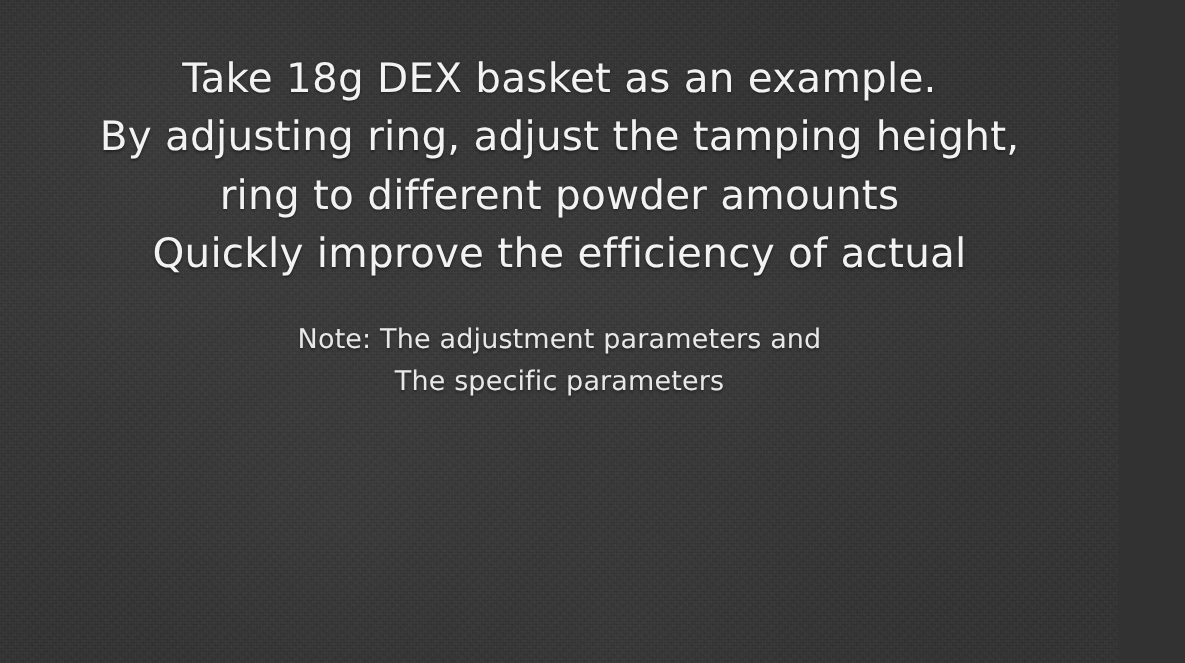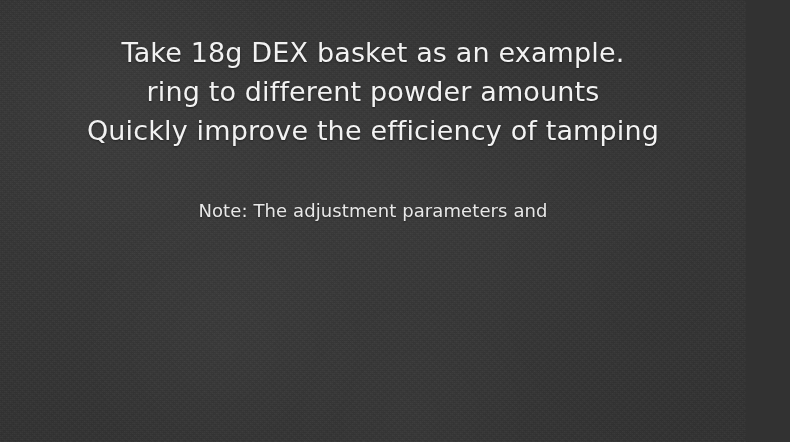--- a/index.html
+++ b/index.html
@@ -82,41 +82,43 @@
     color: #f2f2f2;
     font-size: 27px;
     line-height: 39px;
     font-weight: 400;
     letter-spacing: 0.15px;
     white-space: nowrap;
     text-shadow: 0 1px 2px rgba(0,0,0,0.45);
   }
 
   #note-block {
-    margin-top: 47px;
+    margin-top: 24px;
   }
 
   .note-line {
     color: #e8e8e8;
     font-size: 18px;
     line-height: 28px;
     font-weight: 400;
     letter-spacing: 0.1px;
     white-space: nowrap;
     text-shadow: 0 1px 2px rgba(0,0,0,0.4);
   }
 </style>
 </head>
 <body>
 
 <div id="poster">
 
   <div class="block" id="headline-block">
     <div class="headline-line">Take 18g DEX basket as an example.</div>
+    <div class="headline-line">By adjusting ring, adjust the tamping height,</div>
     <div class="headline-line">ring to different powder amounts</div>
-    <div class="headline-line">Quickly improve the efficiency of tamping</div>
+    <div class="headline-line">Quickly improve the efficiency of actual</div>
   </div>
 
   <div class="block" id="note-block">
     <div class="note-line">Note: The adjustment parameters and</div>
+    <div class="note-line">The specific parameters</div>
   </div>
 
 </div>
 
 </body></html>

